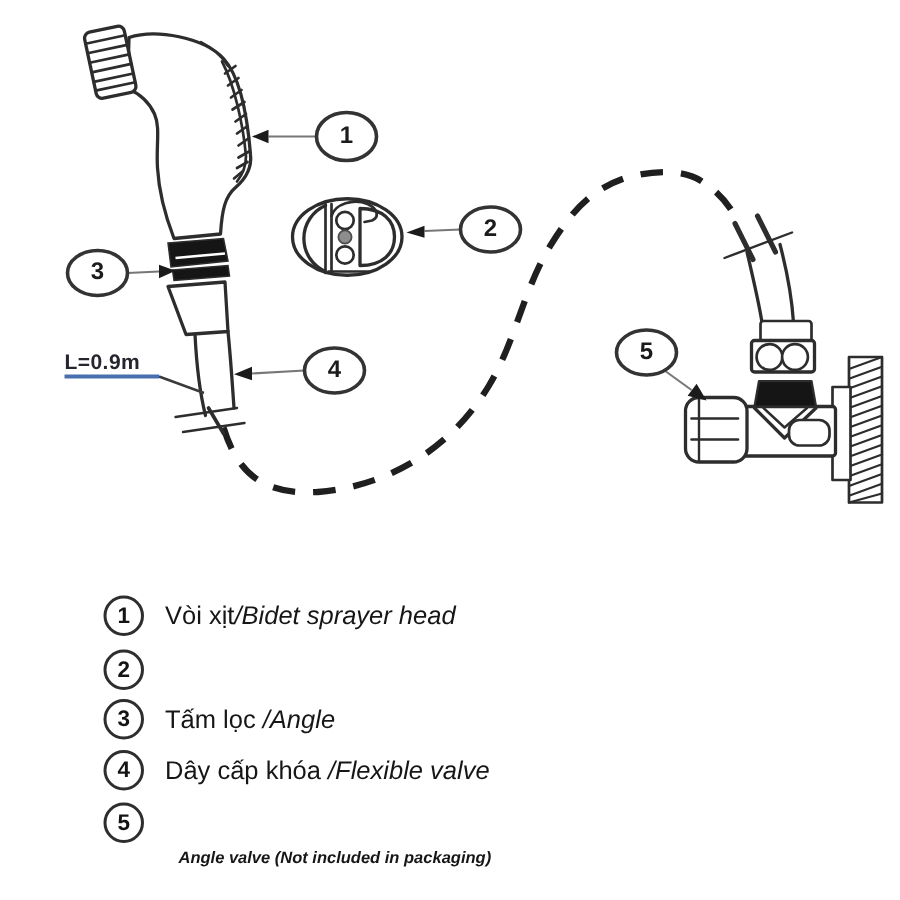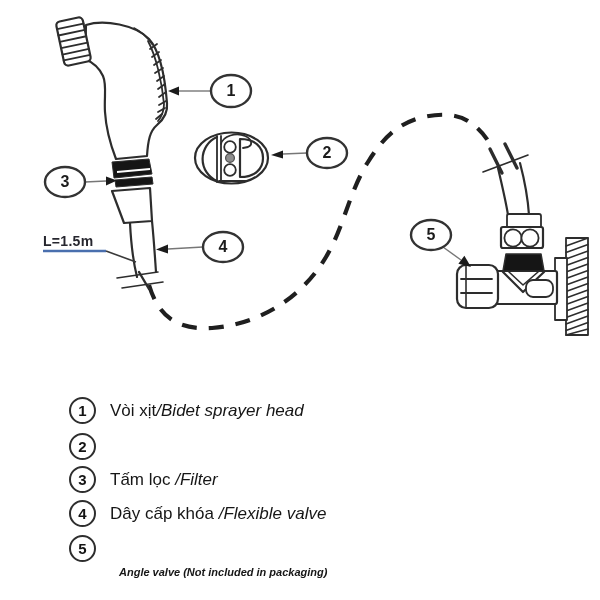--- a/index.html
+++ b/index.html
@@ -155,33 +155,33 @@
       <ellipse cx="431" cy="235" rx="20" ry="15"></ellipse>
     </g>
   </svg>
 
   <div class="co-num" style="left:231px;top:91px">1</div>
   <div class="co-num" style="left:327px;top:153px">2</div>
   <div class="co-num" style="left:65px;top:182px">3</div>
   <div class="co-num" style="left:223px;top:247px">4</div>
   <div class="co-num" style="left:431px;top:235px">5</div>
 
-  <div class="len-label">L=1.5m</div>
+  <div class="len-label">L=0.9m</div>
 
   <div>
     <div class="legend-item" style="top:397px">
       <div class="legend-badge">1</div>
       <div class="legend-text"><span class="vi">Vòi xịt</span><span class="en">/Bidet sprayer head</span></div>
     </div>
     <div class="legend-item" style="top:433px">
       <div class="legend-badge">2</div>
     </div>
     <div class="legend-item" style="top:466px">
       <div class="legend-badge">3</div>
-      <div class="legend-text"><span class="vi">Tấm lọc </span><span class="en">/Filter</span></div>
+      <div class="legend-text"><span class="vi">Tấm lọc </span><span class="en">/Angle</span></div>
     </div>
     <div class="legend-item" style="top:500px">
       <div class="legend-badge">4</div>
       <div class="legend-text"><span class="vi">Dây cấp khóa </span><span class="en">/Flexible valve</span></div>
     </div>
     <div class="legend-item" style="top:535px">
       <div class="legend-badge">5</div>
     </div>
     <div class="legend-sub">Angle valve (Not included in packaging)</div>
   </div>

